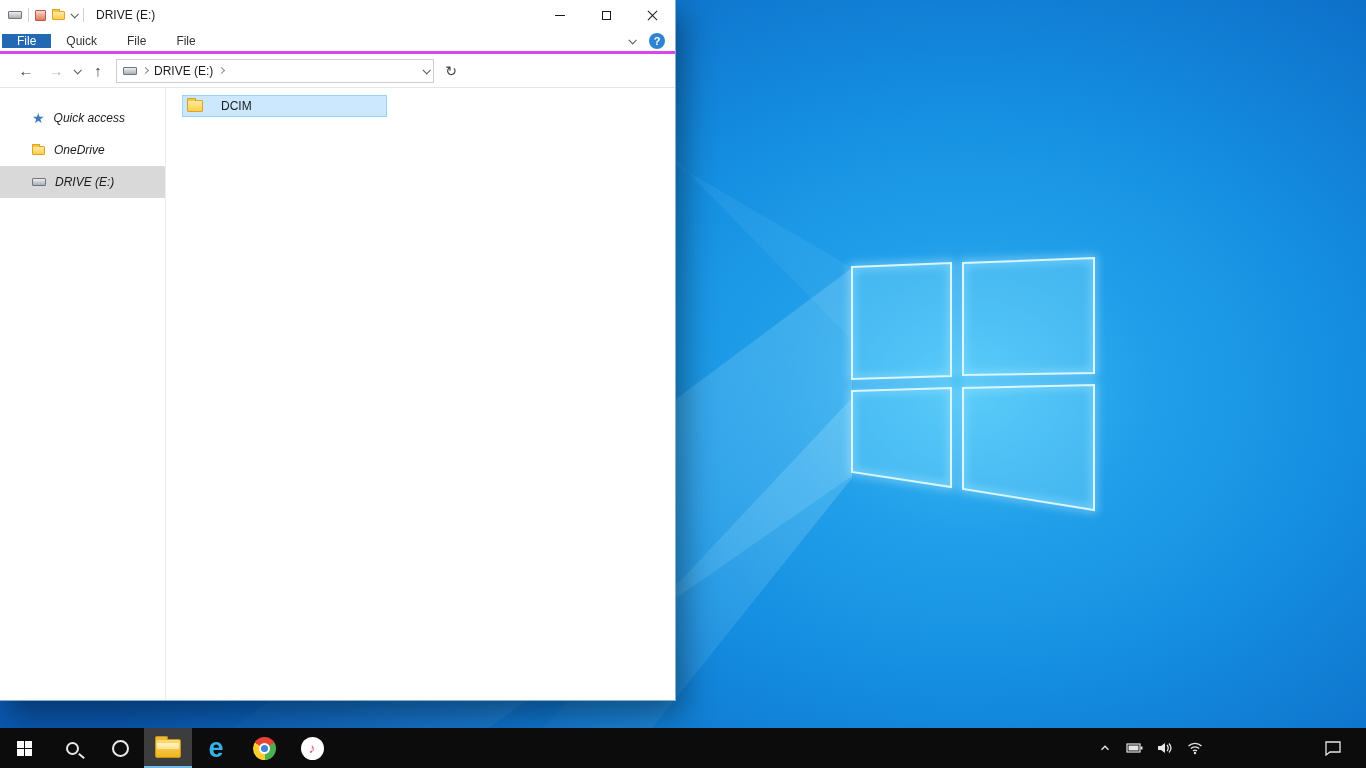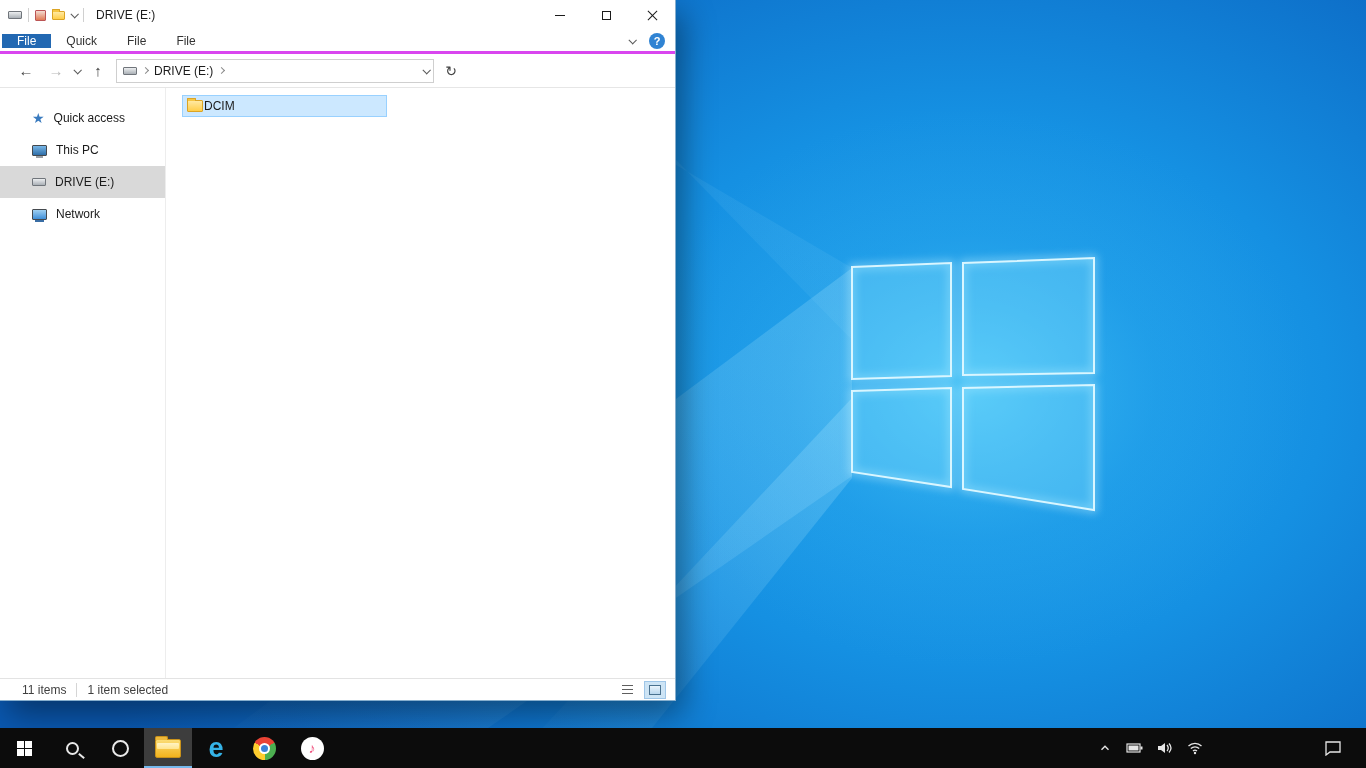--- a/index.html
+++ b/index.html
@@ -67,32 +67,32 @@
   .searchbox input::placeholder { color:#8a8a8a; }
   .mag { position:absolute; right:7px; top:6px; width:8px; height:8px; border:1.4px solid #6f6f6f; border-radius:50%; }
   .mag::after { content:""; position:absolute; left:-4px; top:7px; width:5px; height:1.4px;
     background:#6f6f6f; transform:rotate(35deg); }
 
   
   .bodyarea { flex:1; display:flex; min-height:0; }
   .sidebar { width:166px; border-right:1px solid #ededed; padding-top:14px; }
   .side-item { height:32px; display:flex; align-items:center; gap:9px; padding-left:32px; cursor:default; }
   .side-item.selected { background:#d9d9d9; }
-  .side-item .lbl { color:#1b1b1b; }
+  .side-item .lbl { color:#1b1b1b;font-style:italic; }
   .star-ico { color:#3a7bbf; font-size:14px; line-height:1; }
   .pc-ico { position:relative; width:15px; height:11px; border:1px solid #44494e;
     background:linear-gradient(#78b7e8,#2f6ea8); border-radius:1px; }
   .pc-ico::after { content:""; position:absolute; left:3px; bottom:-3px; width:7px; height:2px; background:#9aa0a6; }
   .net-ico { position:relative; width:15px; height:11px; border:1px solid #44494e;
     background:linear-gradient(#9fd0f2,#3f8fd9); border-radius:1px; }
   .net-ico::after { content:""; position:absolute; left:2px; bottom:-3px; width:9px; height:2px; background:#3a6ea5; }
 
   .content { flex:1; position:relative; }
   .file-item { position:absolute; left:16px; top:7px; width:205px; height:22px;
-    display:flex; align-items:center; gap:1px; padding-left:4px;
+    display:flex; align-items:center; gap:18px; padding-left:4px;
     background:#cce8ff; border:1px solid #99d1ff; }
   .folder-ico { position:relative; width:16px; height:12px; border:1px solid #dba425; border-radius:1px;
     background:linear-gradient(#ffe9a2,#ffce49); }
   .folder-ico::before { content:""; position:absolute; top:-3px; left:-1px; width:7px; height:2px;
     background:#f5c644; border:1px solid #dba425; border-bottom:none; border-radius:1px 1px 0 0; }
 
   
   .statusbar { height:22px; border-top:1px solid #e3e3e3; display:flex; align-items:center;
     padding:0 10px 0 22px; color:#3f3f3f; }
   .status-sep { width:1px; height:14px; background:#d5d5d5; margin:0 10px; }
@@ -222,54 +222,37 @@
     <span class="refresh-btn">↻</span>
   </div>
 
   <div class="bodyarea">
     <div class="sidebar">
       <div class="side-item">
         <span class="star-ico">★</span>
         <span class="lbl">Quick access</span>
       </div>
       <div class="side-item">
-        <span class="pc-ico"></span>
-        <span class="lbl">This PC</span>
+        <span class="mini-folder"></span>
+        <span class="lbl">OneDrive</span>
       </div>
       <div class="side-item selected">
         <span class="drive-ico small"></span>
         <span class="lbl">DRIVE (E:)</span>
       </div>
-      <div class="side-item">
-        <span class="net-ico"></span>
-        <span class="lbl">Network</span>
-      </div>
     </div>
 
     <div class="content">
       <div class="file-item">
         <span class="folder-ico"></span>
         <span>DCIM</span>
       </div>
     </div>
   </div>
 
-  <div class="statusbar">
-    <span>11 items</span>
-    <span class="status-sep"></span>
-    <span>1 item selected</span>
-    <div class="status-right">
-      <span class="view-btn">
-          <span class="ico-details"></span>
-        </span>
-      <span class="view-btn active">
-          <span class="ico-thumbs"></span>
-        </span>
-    </div>
-  </div>
 </div>
 
 <div class="taskbar">
   <div class="tb-btn">
     <span class="start-grid">
         <span></span>
         <span></span>
         <span></span>
         <span></span>
       </span>

